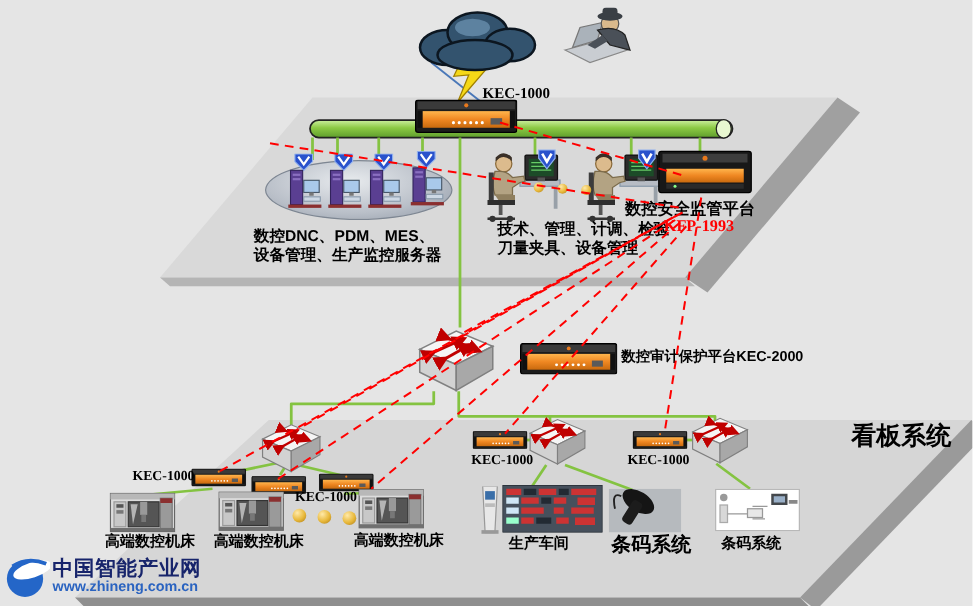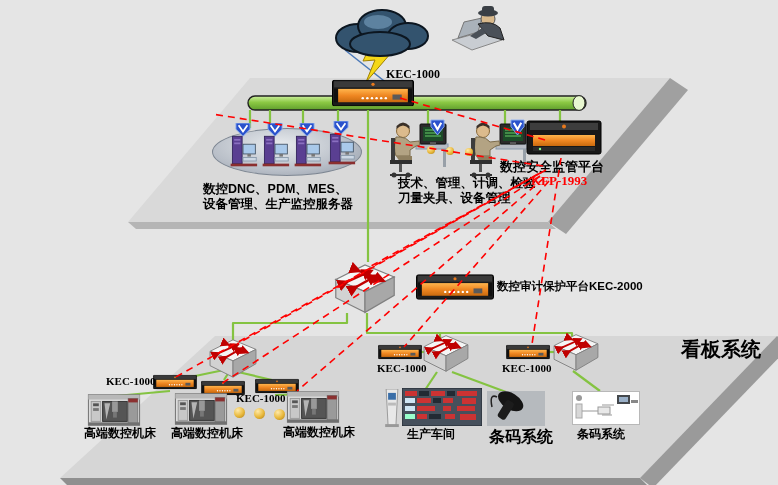--- a/index.html
+++ b/index.html
@@ -355,20 +355,29 @@
   <div class="lbl" style="left:84px;top:427px;font-size:12px">高端数控机床</div>
   <div class="lbl" style="left:171px;top:427px;font-size:12px">高端数控机床</div>
   <div class="lbl" style="left:283px;top:426px;font-size:12px">高端数控机床</div>
 
   <div class="lbl" style="left:407px;top:428px;font-size:12px">生产车间</div>
   <div class="lbl" style="left:489px;top:428px;font-size:16px">条码系统</div>
   <div class="lbl" style="left:577px;top:428px;font-size:12px">条码系统</div>
 
   <div class="lbl" style="left:681px;top:338px;font-size:20px">看板系统</div>
 
+  <div class="icon" style="left:4px;top:444px;width:230px;height:40px">
+    <svg style="position:absolute;left:0;top:2px" width="36" height="34" viewBox="0 0 36 34">
+      <circle cx="16" cy="17" r="14.5" fill="#2466c8"></circle>
+      <ellipse cx="22" cy="10" rx="16" ry="6" fill="#fff" transform="rotate(-18 22 10)"></ellipse>
+      <path d="M6,7 Q18,-1 33,5" stroke="#2466c8" stroke-width="3" fill="none"></path>
+    </svg>
+    <div class="lbl logo-name" style="left:38px;top:2px">中国智能产业网</div>
+    <div class="lbl logo-url" style="left:38px;top:20px">www.zhineng.com.cn</div>
+  </div>
 
   <svg class="layer" width="778" height="485" style="pointer-events:none">
     <path class="r" d="M400,98 L545,140"></path>
     <path class="r" d="M543,166 L212,114"></path>
     <path class="r" d="M546,170 L371,266"></path>
     <path class="r" d="M542,172 L237,344"></path>
     <path class="r" d="M538,174 L174,378"></path>
     <path class="r" d="M540,176 L221,384"></path>
     <path class="r" d="M544,178 L297,391"></path>
     <path class="r" d="M549,181 L404,347"></path>

